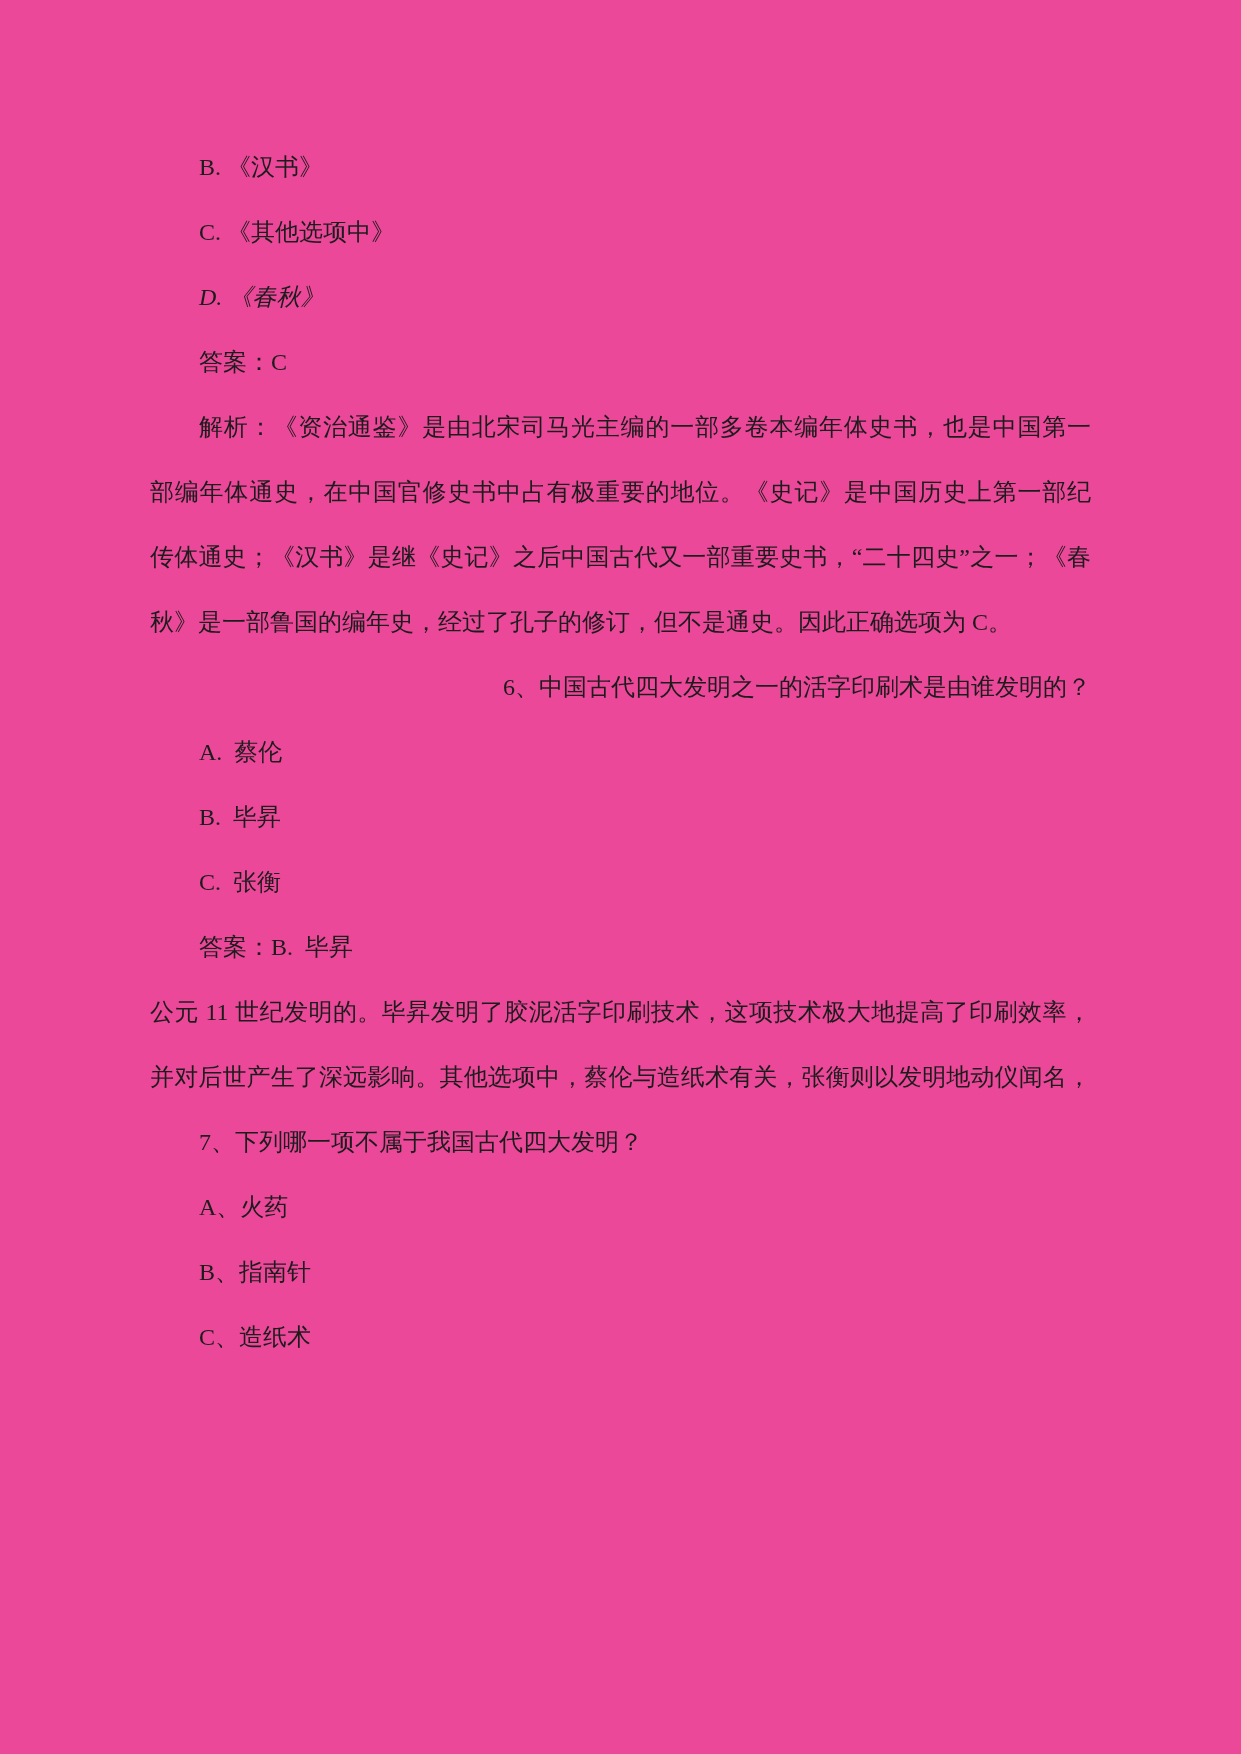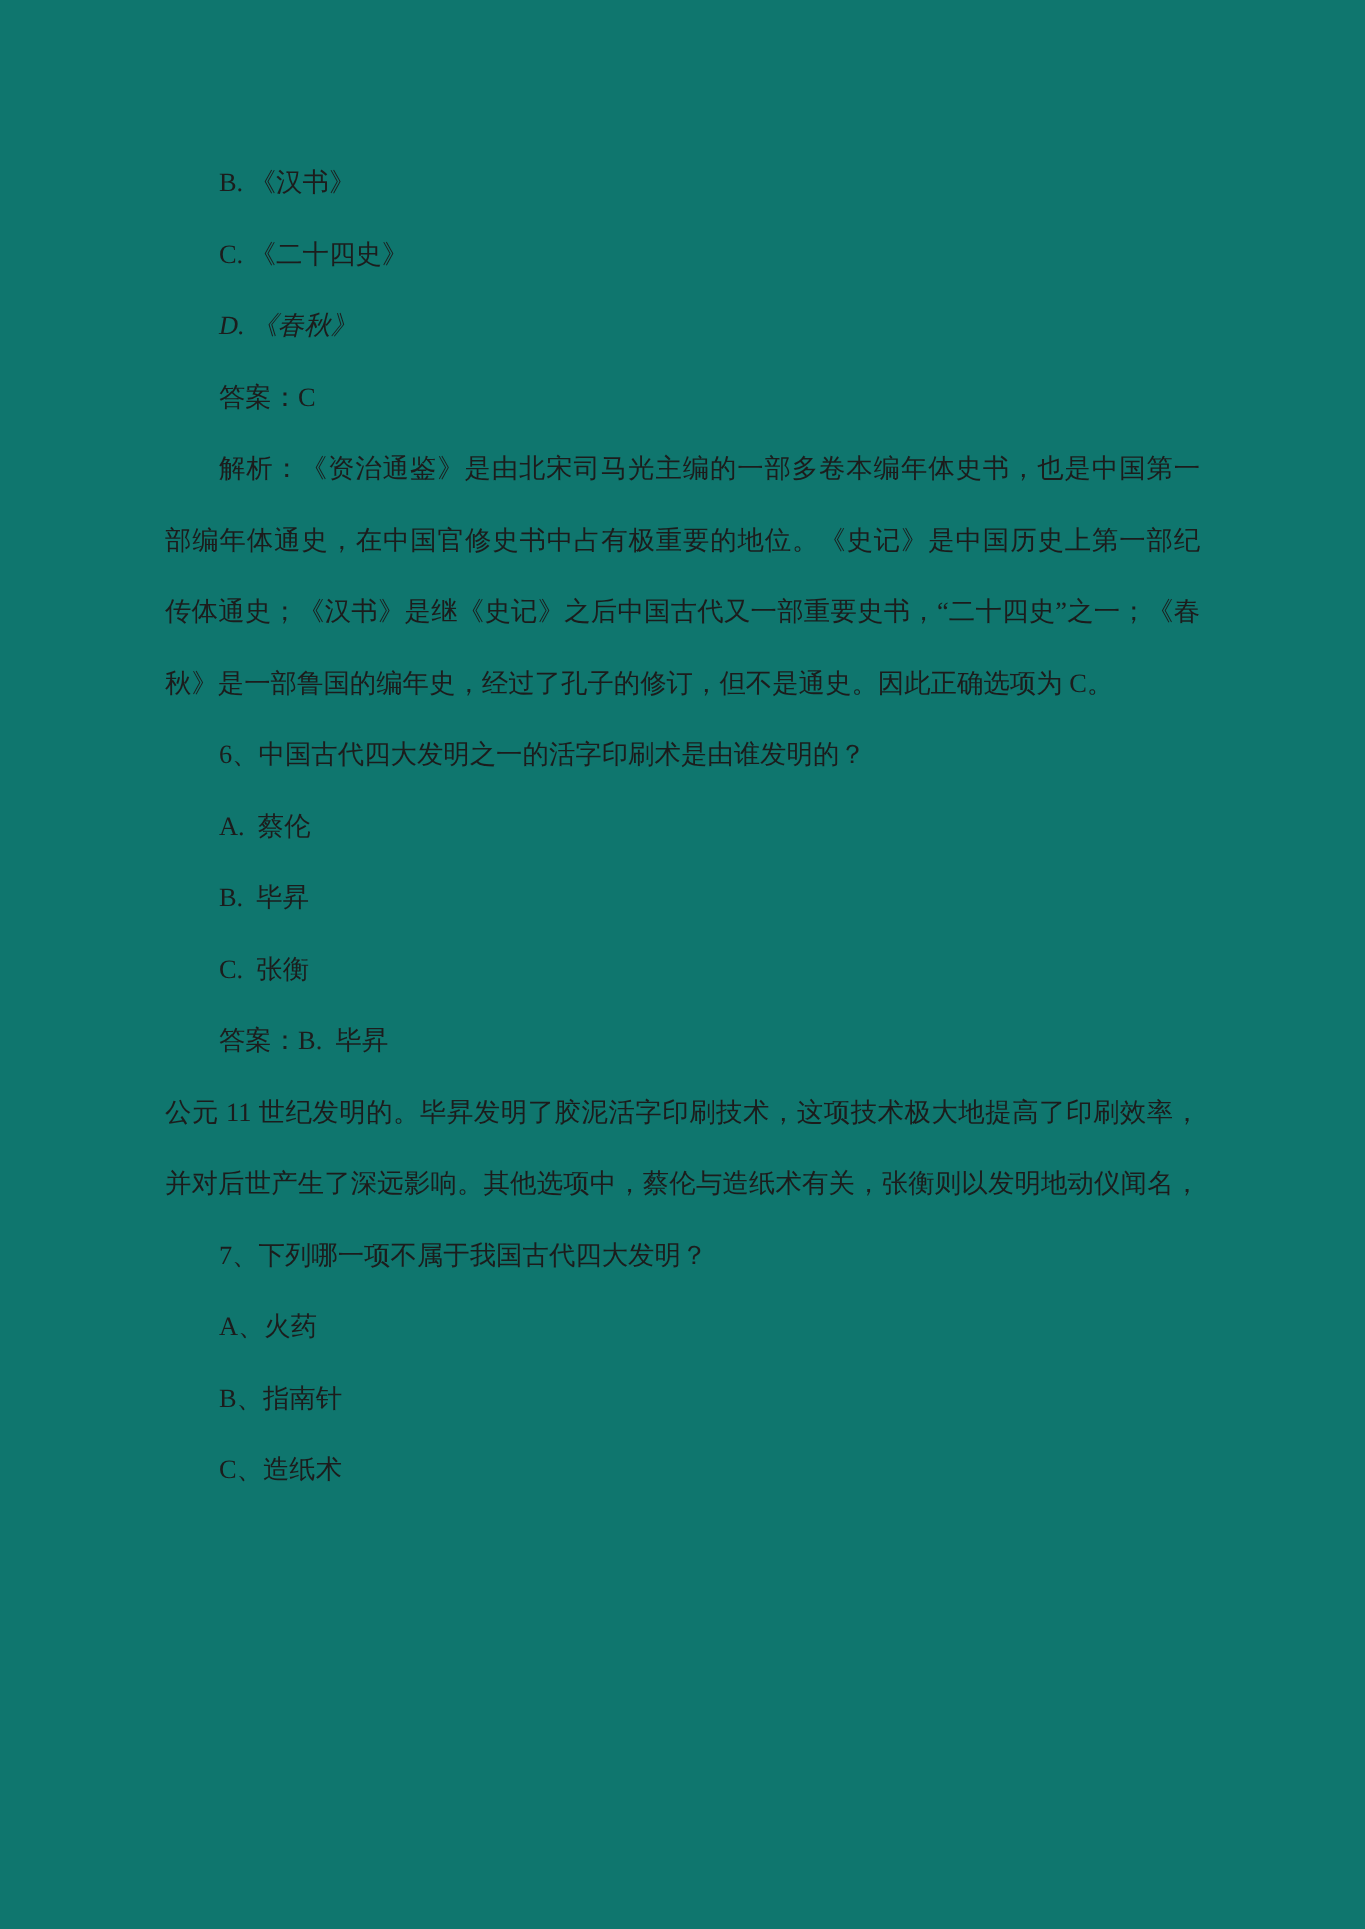--- a/index.html
+++ b/index.html
@@ -30,31 +30,31 @@
   .line.indent { padding-left: 49px; }
   .line.justify {
     white-space: normal;
     text-align: justify;
     text-align-last: justify;
   }
 </style>
 </head>
 <body>
 
-<div class="page" style="background: #0f766e;">
+<div class="page" style="background: #ec4899;">
   <div class="content" id="doc-content">
       <div class="line indent" style="color: rgb(28, 28, 28);">B. 《汉书》</div>
-      <div class="line indent" style="color: rgb(28, 28, 28);">C. 《二十四史》</div>
+      <div class="line indent" style="color: rgb(28, 28, 28);">C. 《其他选项中》</div>
       <div class="line indent" style="color: rgb(28, 28, 28); font-style: italic;">D. 《春秋》</div>
       <div class="line indent" style="color: rgb(28, 28, 28);">答案：C</div>
       <div class="line indent justify" style="color: rgb(28, 28, 28);">解析：《资治通鉴》是由北宋司马光主编的一部多卷本编年体史书，也是中国第一</div>
       <div class="line justify" style="color: rgb(28, 28, 28);">部编年体通史，在中国官修史书中占有极重要的地位。《史记》是中国历史上第一部纪</div>
       <div class="line justify" style="color: rgb(28, 28, 28);">传体通史；《汉书》是继《史记》之后中国古代又一部重要史书，“二十四史”之一；《春</div>
       <div class="line" style="color: rgb(28, 28, 28);">秋》是一部鲁国的编年史，经过了孔子的修订，但不是通史。因此正确选项为 C。</div>
-      <div class="line indent" style="color: rgb(28, 28, 28);">6、中国古代四大发明之一的活字印刷术是由谁发明的？</div>
+      <div class="line indent" style="color: rgb(28, 28, 28); text-align: right;">6、中国古代四大发明之一的活字印刷术是由谁发明的？</div>
       <div class="line indent" style="color: rgb(28, 28, 28);">A.  蔡伦</div>
       <div class="line indent" style="color: rgb(28, 28, 28);">B.  毕昇</div>
       <div class="line indent" style="color: rgb(28, 28, 28);">C.  张衡</div>
       <div class="line indent" style="color: rgb(28, 28, 28);">答案：B.  毕昇</div>
       <div class="line justify" style="color: rgb(28, 28, 28);">公元 11 世纪发明的。毕昇发明了胶泥活字印刷技术，这项技术极大地提高了印刷效率，</div>
       <div class="line justify" style="color: rgb(28, 28, 28);">并对后世产生了深远影响。其他选项中，蔡伦与造纸术有关，张衡则以发明地动仪闻名，</div>
       <div class="line indent" style="color: rgb(28, 28, 28);">7、下列哪一项不属于我国古代四大发明？</div>
       <div class="line indent" style="color: rgb(28, 28, 28);">A、火药</div>
       <div class="line indent" style="color: rgb(28, 28, 28);">B、指南针</div>
       <div class="line indent" style="color: rgb(28, 28, 28);">C、造纸术</div>

